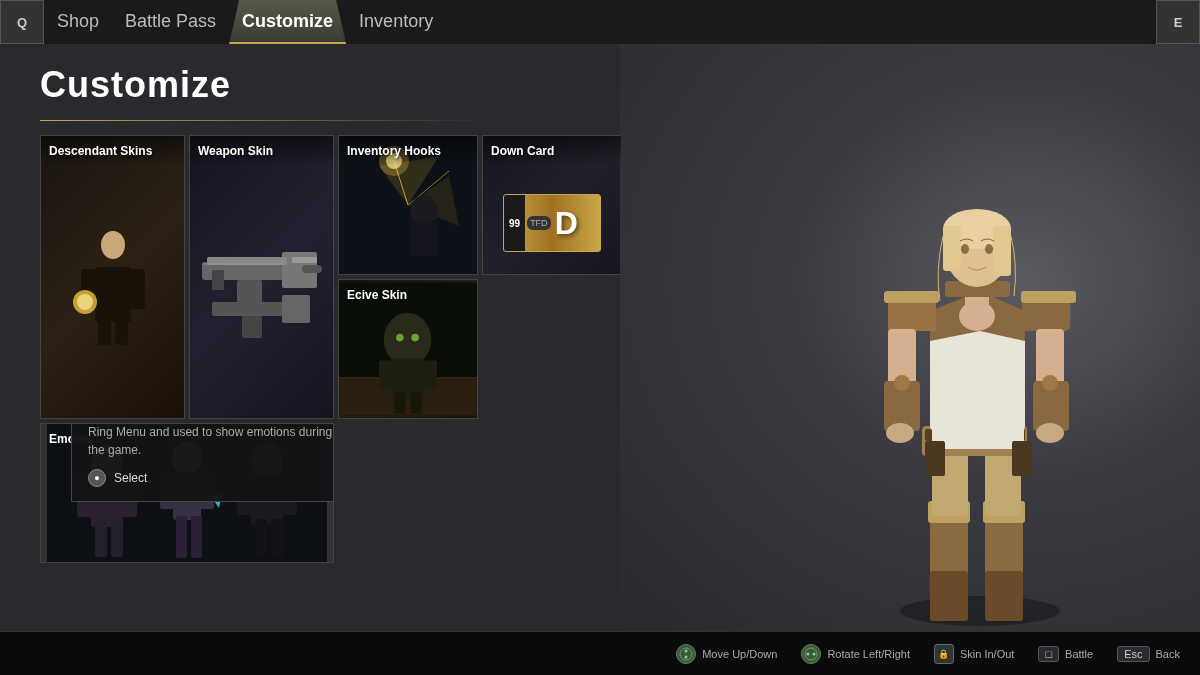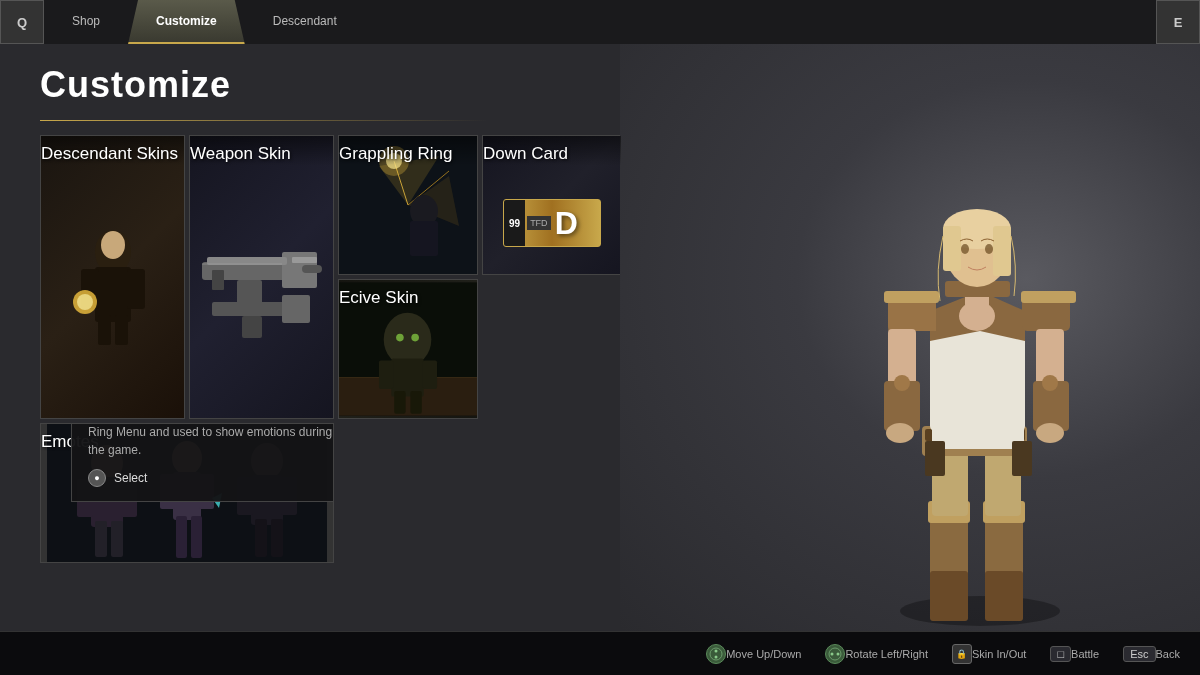--- a/index.html
+++ b/index.html
@@ -34,24 +34,24 @@
       font-weight: bold;
       color: #ccc;
       cursor: pointer;
     }
     .nav-items {
       display: flex;
       flex: 1;
       height: 100%;
     }
     .nav-item {
-      padding: 0 28px;
-      display: flex;
-      align-items: center;
-      font-size: 12px;
+      padding: 0 13px;
+      display: flex;
+      align-items: center;
+      font-size: 18px;
       color: #bbb;
       cursor: pointer;
       border-bottom: 2px solid transparent;
       transition: color 0.2s;
       white-space: nowrap;
     }
     .nav-item.active {
       color: #fff;
       background: linear-gradient(180deg, #5a5a4a 0%, #3a3a30 100%);
       clip-path: polygon(10px 0%, calc(100% - 10px) 0%, 100% 100%, 0% 100%);
@@ -110,23 +110,23 @@
       background: #333;
       overflow: hidden;
       cursor: pointer;
       border: 1px solid #444;
     }
     .grid-item.span-row-2 { grid-row: span 2; }
 
     .grid-item-label {
       position: absolute;
       top: 8px;
-      left: 0;
-      font-size: 17px;
-      font-weight: normal;
+      left: 8px;
+      font-size: 12px;
+      font-weight: bold;
       color: #fff;
       text-shadow: 1px 1px 3px rgba(0,0,0,0.8);
       z-index: 2;
     }
 
     
     .item-descendant-skins { background: linear-gradient(135deg, #1a1510 0%, #2a2015 50%, #1a1008 100%); }
     .item-weapon-skin { background: linear-gradient(135deg, #151520 0%, #202030 50%, #151520 100%); text-align: center; }
     .item-spawn { background: linear-gradient(135deg, #1a1a10 0%, #252520 50%, #1a1510 100%); }
     .item-grappling { background: linear-gradient(135deg, #101520 0%, #151a25 50%, #0a1015 100%); }
@@ -147,21 +147,21 @@
     
     .name-card-preview {
       position: absolute;
       inset: 20px;
       display: flex;
       align-items: center;
       justify-content: center;
     }
     .name-card-inner {
       background: linear-gradient(90deg, #c8a84b 0%, #a07020 50%, #c8a84b 100%);
-      height: 48px;
+      height: 58px;
       width: 110px;
       border-radius: 3px;
       display: flex;
       align-items: center;
       overflow: hidden;
       border: 1px solid #c8a84b;
       margin-top: 36px;
     }
     .name-card-lvl {
       background: #1a1a1a;
@@ -172,20 +172,21 @@
       height: 100%;
       display: flex;
       align-items: center;
     }
     .name-card-tag {
       background: #333;
       color: #aaa;
       font-size: 9px;
       padding: 2px 3px;
       margin: 0 2px;
+      border-radius: 6px;
     }
     .name-card-letter {
       font-size: 32px;
       font-weight: bold;
       color: #fff;
       text-shadow: 2px 2px 4px rgba(0,0,0,0.5);
       margin-left: 2px;
     }
 
     
@@ -247,20 +248,21 @@
       align-items: center;
       justify-content: flex-end;
       padding: 0 20px;
       gap: 24px;
       border-top: 1px solid #333;
       z-index: 10;
     }
     .bottom-hint {
       display: flex;
       align-items: center;
+      gap: 6px;
       font-size: 11px;
       color: #aaa;
     }
     .hint-icon {
       width: 20px;
       height: 20px;
       background: #333;
       border: 1px solid #666;
       border-radius: 3px;
       display: flex;
@@ -313,22 +315,23 @@
       background: radial-gradient(ellipse at 70% 40%, #5a5a60 0%, #3a3a40 40%, #2a2a2e 100%);
     }
   </style>
 </head>
 <body>
 
 <nav class="top-nav">
   <div class="nav-key-btn">Q</div>
   <div class="nav-items">
     <div class="nav-item">Shop</div>
+    <div class="nav-item">Battle Pass</div>
     <div class="nav-item active">Customize</div>
-    <div class="nav-item">Descendant</div>
+    <div class="nav-item">Inventory</div>
   </div>
   <div class="nav-right-key">E</div>
 </nav>
 
 <div class="main-content">
 
   <div class="left-panel">
     <h1 class="page-title">Customize</h1>
     <div class="title-underline"></div>
 
@@ -394,21 +397,21 @@
             <line x1="69" y1="69" x2="55" y2="25" stroke="#f0c040" strokewidth="2" opacity="0.8"></line>
             <line x1="69" y1="69" x2="110" y2="35" stroke="#f0b020" strokewidth="1.5" opacity="0.6"></line>
 
             <circle cx="55" cy="25" r="8" fill="#fff8b0" opacity="0.7"></circle>
             <circle cx="55" cy="25" r="15" fill="#f0c040" opacity="0.3"></circle>
 
             <ellipse cx="85" cy="75" rx="14" ry="16" fill="#1a1a20"></ellipse>
             <rect x="71" y="85" width="28" height="35" fill="#151520" rx="2"></rect>
           </svg>
         </div>
-        <div class="grid-item-label">Grappling Ring</div>
+        <div class="grid-item-label">Inventory Hooks</div>
       </div>
 
 
       <div class="grid-item item-name-card">
         <div class="item-top-shadow"></div>
         <div class="name-card-preview">
           <div class="name-card-inner">
             <div class="name-card-lvl">99</div>
             <div class="name-card-tag">TFD</div>
             <div class="name-card-letter">D</div>

